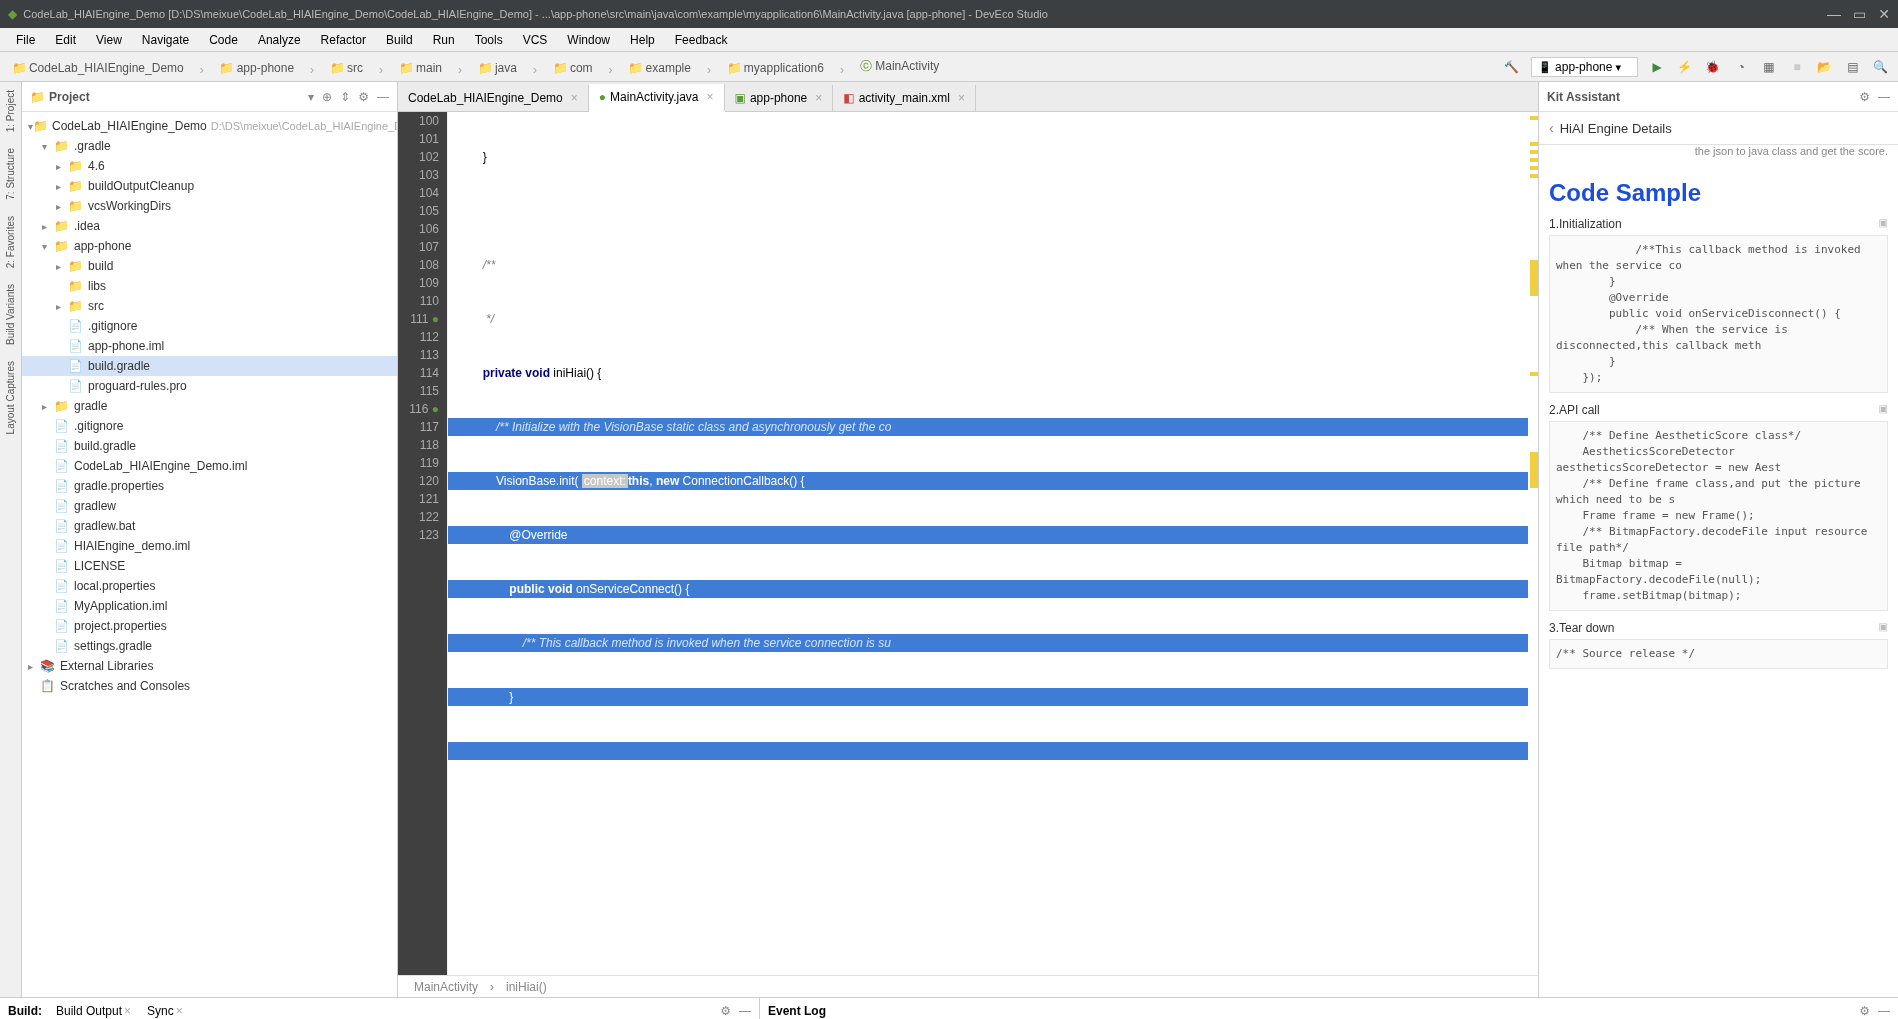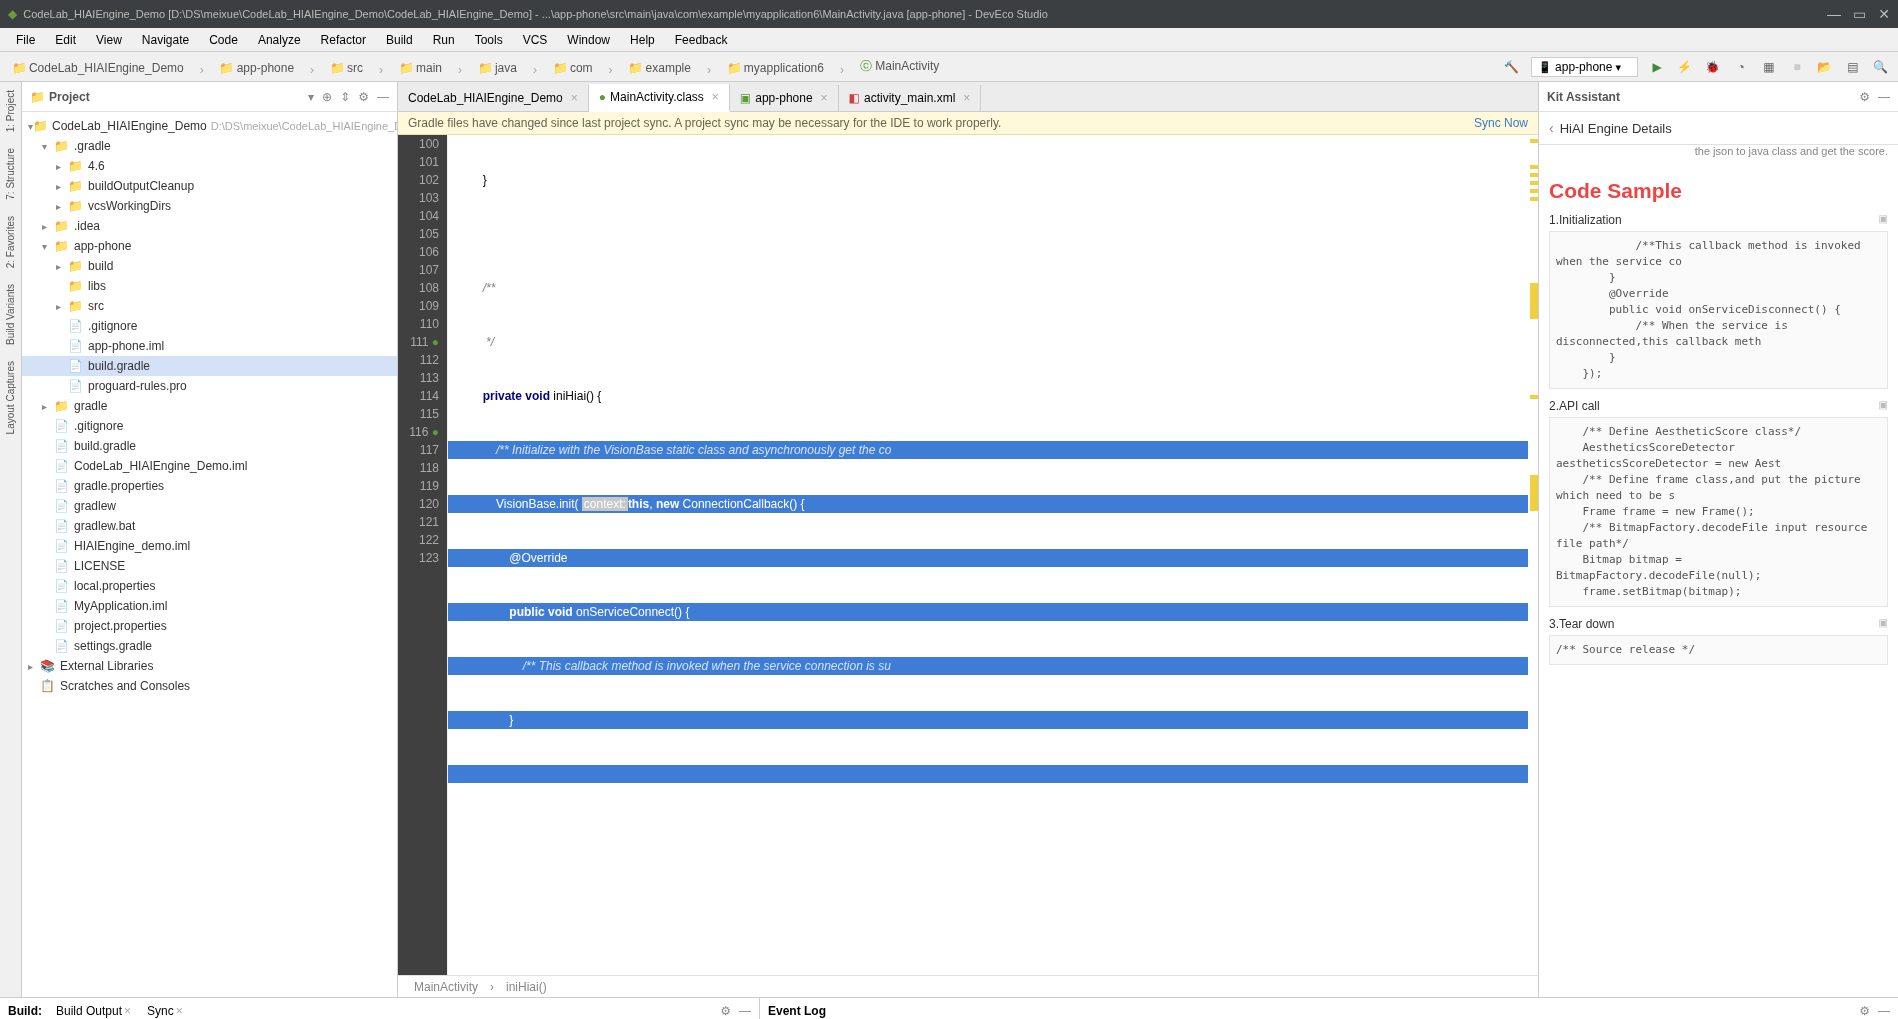--- a/index.html
+++ b/index.html
@@ -55,21 +55,21 @@
 .code-line .ctx { background:#c7c7c7; padding:0 2px; }
 .code-right-strip { width:10px; background:#fff; position:relative; }
 .strip-mark { position:absolute; right:0; width:8px; height:4px; }
 .crumb-footer { height:22px; display:flex; align-items:center; padding:0 16px; color:#888; border-top:1px solid #e0e0e0; gap:12px; font-size:11px; }
 .assistant-panel { width:360px; background:#fff; border-left:1px solid #ccc; display:flex; flex-direction:column; }
 .assistant-header { height:30px; display:flex; align-items:center; padding:0 8px; border-bottom:1px solid #e0e0e0; }
 .assistant-header .title { flex:1; font-weight:bold; color:#555; }
 .assistant-sub { padding:8px 10px; display:flex; align-items:center; gap:6px; border-bottom:1px solid #e0e0e0; }
 .assistant-sub .back { color:#888; cursor:pointer; font-size:14px; }
 .assistant-body { flex:1; overflow:auto; padding:4px 10px; }
-.assistant-body h2 { font-size:21px; margin:10px 0; color:#ef4444; font-weight:600; }
+.assistant-body h2 { font-size:24px; margin:10px 0; color:#1d4ed8; font-weight:600; }
 .assistant-body .section-label { font-size:12px; color:#333; margin:10px 0 4px; }
 .collapse-ico { float:right; color:#bbb; font-size:10px; }
 .code-snippet { background:#fafafa; border:1px solid #e5e5e5; padding:6px; font-family:Consolas,monospace; font-size:11px; color:#555; line-height:16px; white-space:pre-wrap; overflow-x:auto; }
 .assistant-para { color:#888; font-size:11px; text-align:right; padding:0 10px 8px; }
 .bottom-panel { display:flex; height:220px; border-top:1px solid #ccc; background:#fff; }
 .build-panel { width:760px; border-right:1px solid #ccc; display:flex; flex-direction:column; }
 .build-tabs { display:flex; align-items:center; height:26px; border-bottom:1px solid #e0e0e0; padding:0 8px; }
 .build-tabs .bt-label { font-weight:bold; margin-right:8px; }
 .build-tabs .bt-tab { padding:4px 6px; margin-right:4px; font-size:11px; position:relative; }
 .build-tabs .bt-tab .close-x { color:#aaa; margin-left:2px; }
@@ -317,37 +317,33 @@
   </div>
 
   <div class="editor-area">
     <div class="editor-tabs">
       <div class="editor-tab">
           <span>CodeLab_HIAIEngine_Demo</span>
           <span class="close-x">×</span>
         </div>
       <div class="editor-tab active">
           <span style="color:#5c9a3a">●</span>
-          <span>MainActivity.class</span>
+          <span>MainActivity.java</span>
           <span class="close-x">×</span>
         </div>
       <div class="editor-tab">
           <span style="color:#5c9a3a">▣</span>
           <span>app-phone</span>
           <span class="close-x">×</span>
         </div>
       <div class="editor-tab">
           <span style="color:#d04040">◧</span>
           <span>activity_main.xml</span>
           <span class="close-x">×</span>
         </div>
-    </div>
-    <div class="sync-bar">
-      <span class="sync-msg">Gradle files have changed since last project sync. A project sync may be necessary for the IDE to work properly.</span>
-      <span class="sync-link">Sync Now</span>
     </div>
     <div class="code-body">
       <div class="gutter-col">
         <div>100</div>
           <div>101</div>
           <div>102</div>
           <div>103</div>
           <div>104</div>
           <div>105</div>
           <div>106</div>

